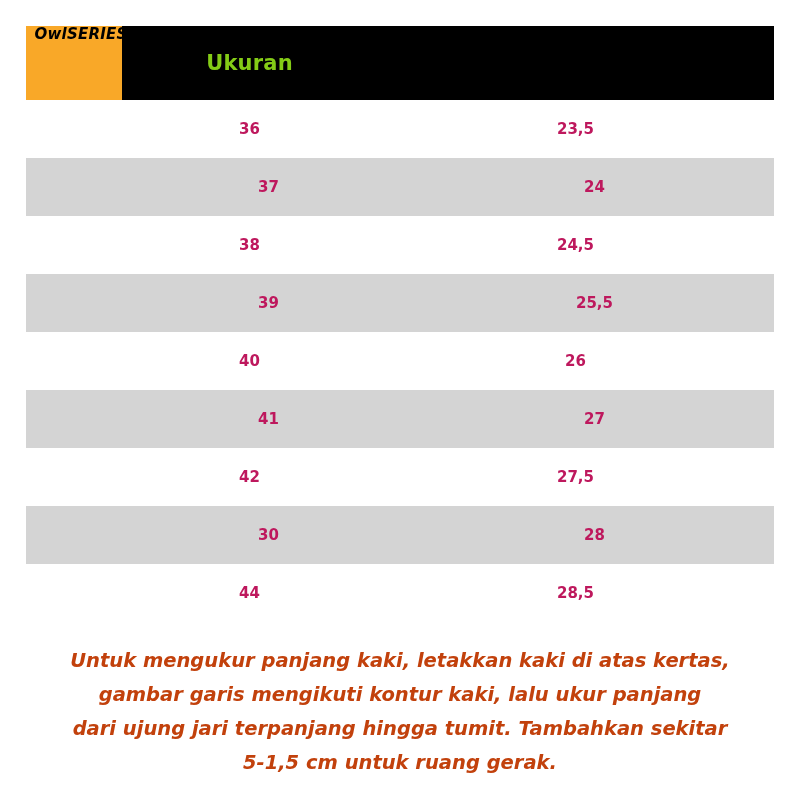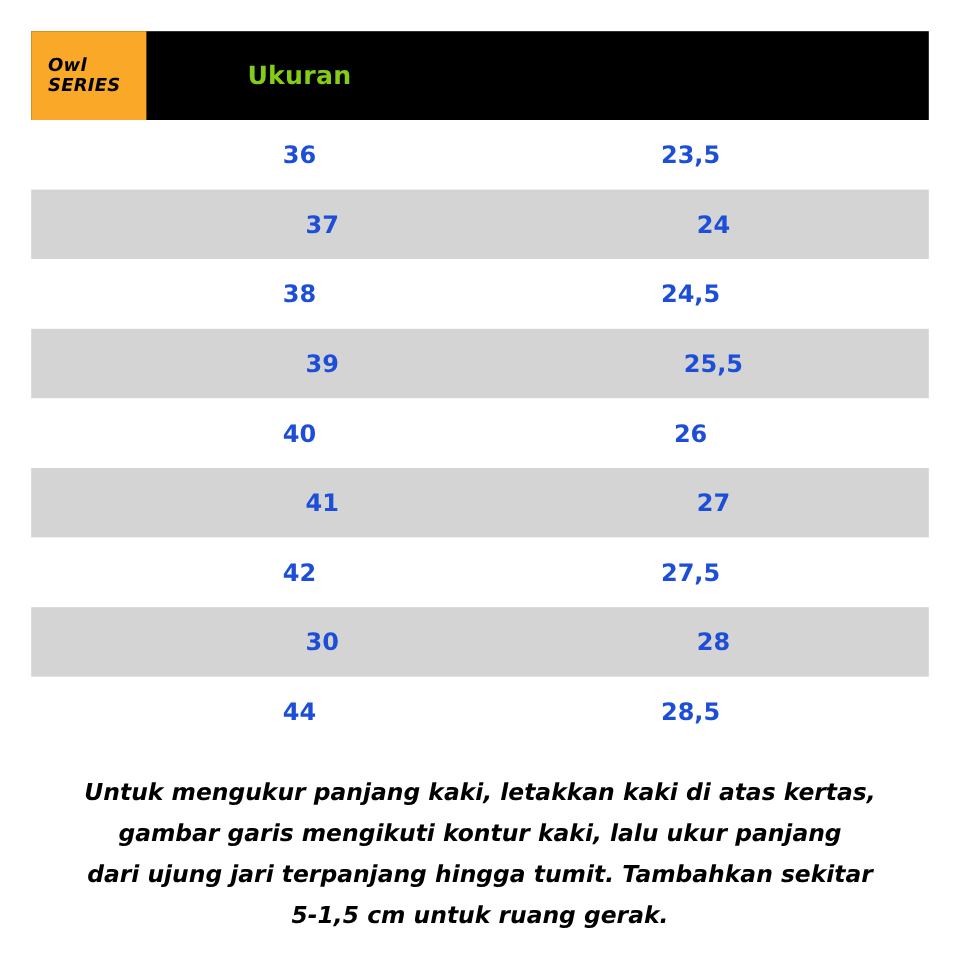--- a/index.html
+++ b/index.html
@@ -31,21 +31,20 @@
     background: #000000;
     height: 74px;
     align-items: stretch;
   }
   .brand-cell {
     width: 96px;
     flex: 0 0 96px;
     background: #F9A828;
     color: #000000;
     display: flex;
-    flex-direction: column;
     justify-content: center;
     align-items: flex-start;
     padding-left: 14px;
     box-sizing: border-box;
   }
   .brand-line {
     font-weight: bold;
     font-style: italic;
     font-size: 15px;
     line-height: 17px;
@@ -80,23 +79,23 @@
     background: #ffffff;
   }
   .row.even {
     background: #d4d4d4;
     gap: 19px;
   }
   .cell {
     display: flex;
     align-items: center;
     justify-content: center;
-    color: #1d4ed8;
-    font-weight: bold;
-    font-size: 20px;
+    color: #be185d;
+    font-weight: bold;
+    font-size: 15px;
   }
   .cell.spacer {
     flex: 0 0 96px;
     width: 96px;
   }
   .cell.size {
     flex: 0 0 255px;
     width: 255px;
   }
   .cell.length {
@@ -104,21 +103,21 @@
   }
   
   .note {
     margin-top: 22px;
     padding: 0 16px;
     text-align: center;
     font-style: italic;
     font-weight: bold;
     font-size: 19.5px;
     line-height: 34px;
-    color: #000000;
+    color: #c2410c;
   }
   .note-line {
     display: block;
   }
 </style>
 </head>
 <body>
 
 <div class="page">
   <div class="card">

